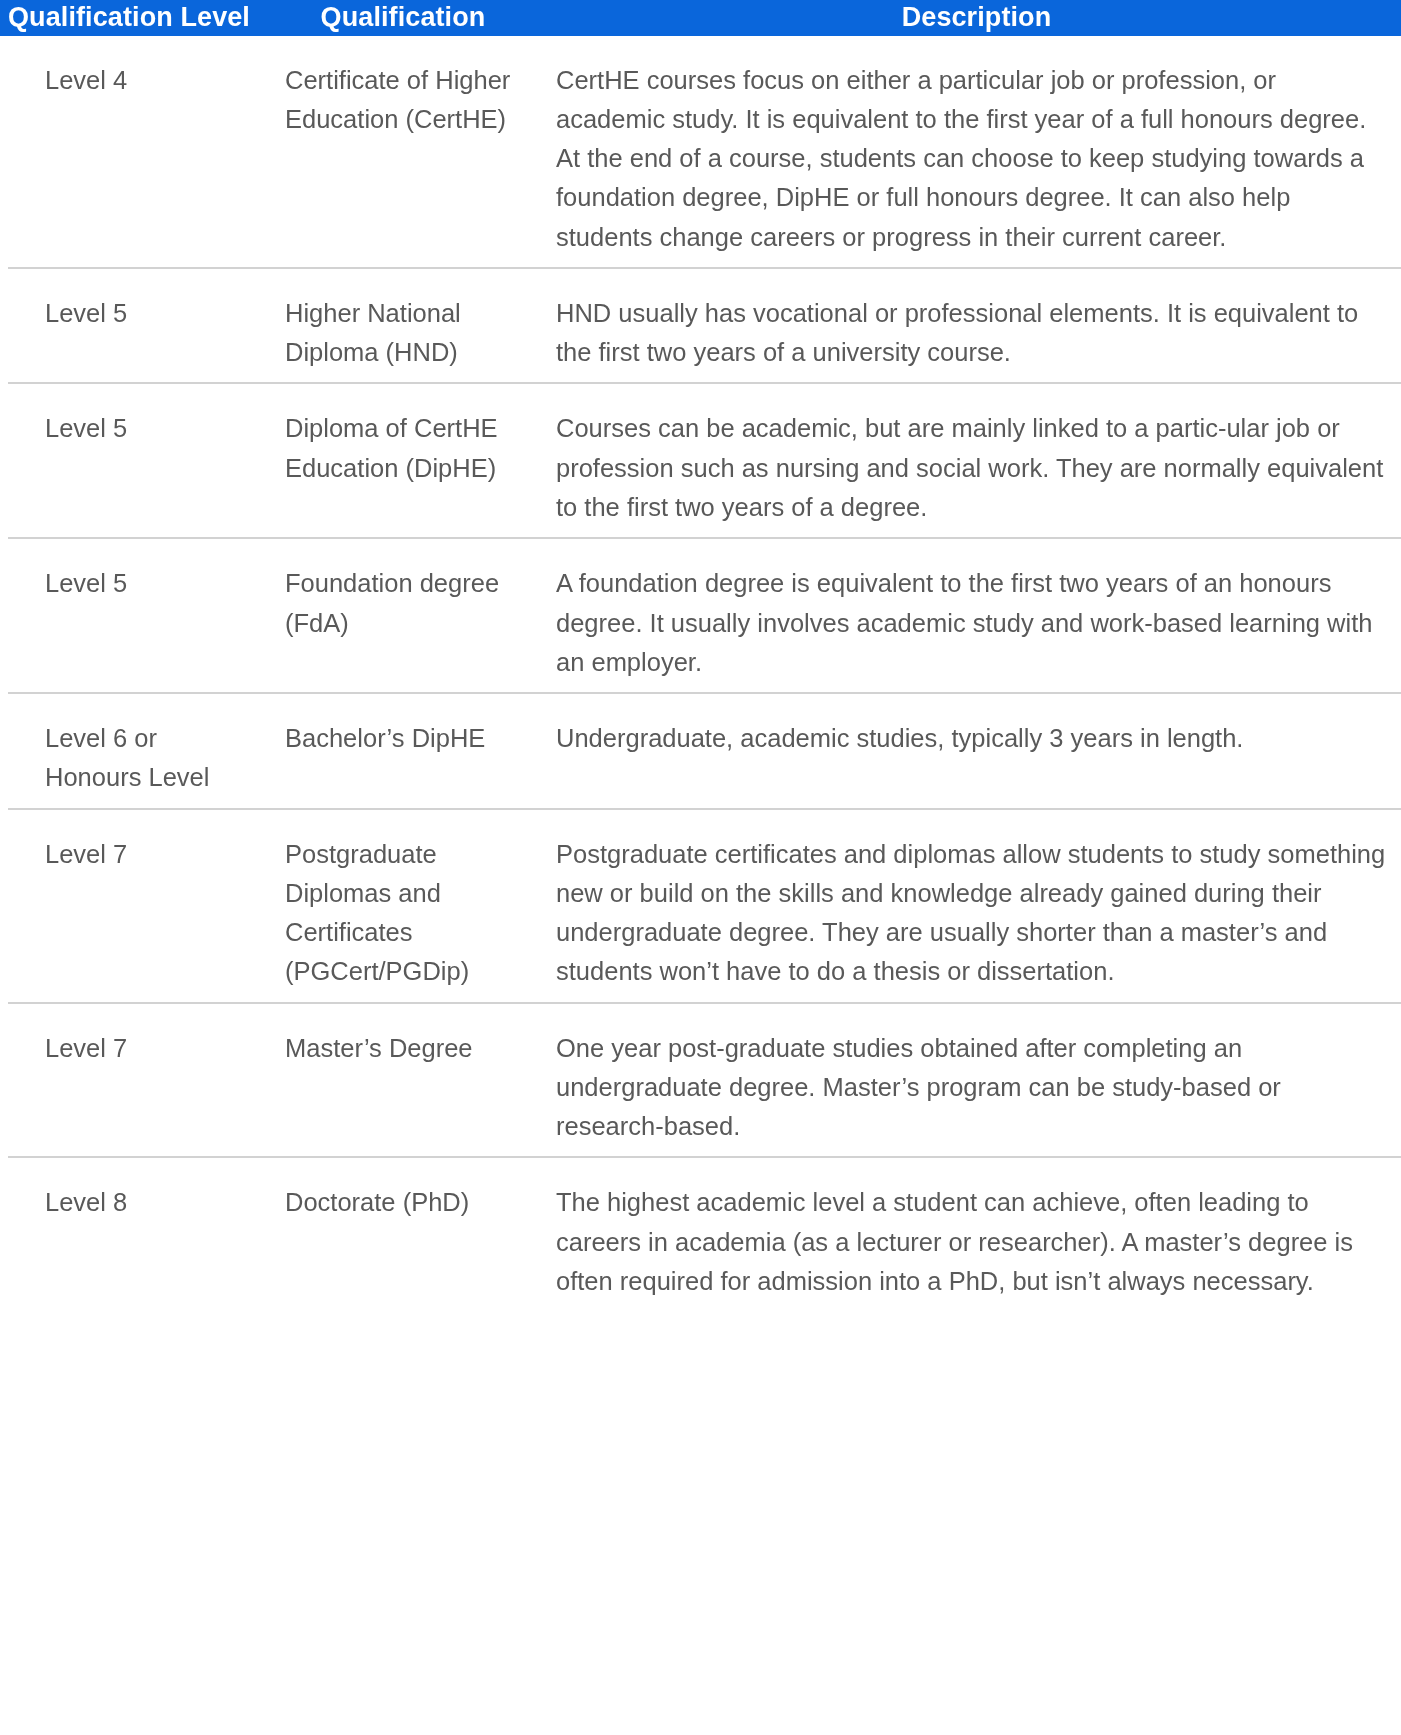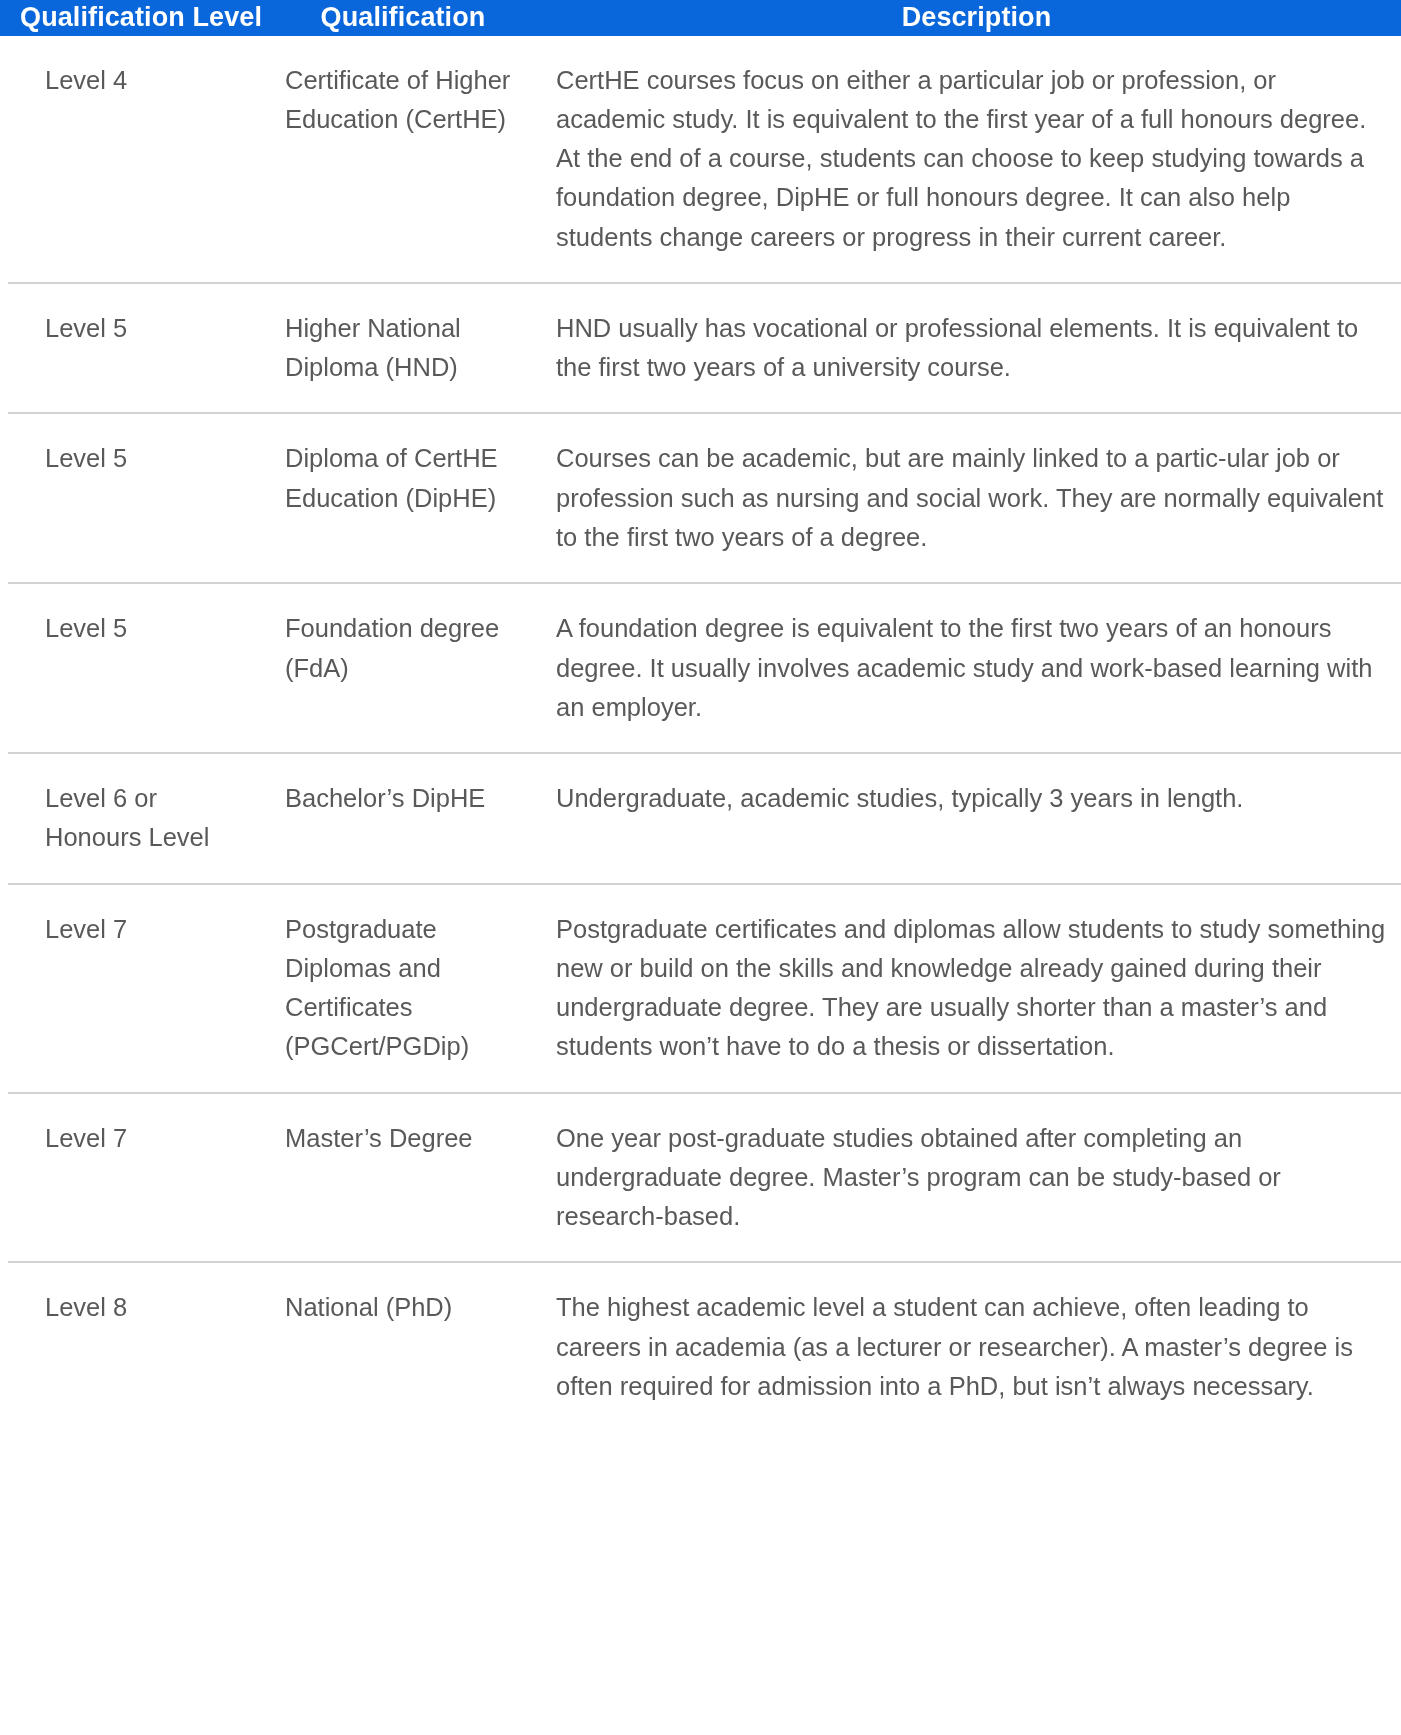--- a/index.html
+++ b/index.html
@@ -25,40 +25,40 @@
     color: #ffffff;
     font-size: 27px;
     font-weight: bold;
     line-height: 1.32;
     padding: 0;
     vertical-align: top;
     letter-spacing: 0.1px;
   }
   th.col-level {
     width: 254px;
-    text-align: right;
+    text-align: left;
     padding: 23px 14px 0 37px;
   }
   th.col-qual {
     width: 282px;
     text-align: center;
     padding: 23px 14px 0 23px;
   }
   th.col-desc {
     width: 865px;
     text-align: center;
     padding: 23px 130px 0 0;
   }
   .qual-table tbody td {
     color: #595959;
     font-size: 25.5px;
     line-height: 1.54;
     vertical-align: top;
     padding-top: 25px;
-    padding-bottom: 25px;
+    padding-bottom: 10px;
     border-bottom: 2px solid #d2d2d2;
     background: #ffffff;
   }
   .qual-table tbody tr:last-child td {
     border-bottom: none;
     margin-top: 9px;
   }
   td.c-level {
     padding-left: 37px;
     padding-right: 12px;
@@ -142,18 +142,18 @@
     <tr>
       <td class="edge-pad-left"></td>
       <td class="c-level">Level 7</td>
       <td class="c-qual">Master’s Degree</td>
       <td class="c-desc">One year post-graduate studies obtained after completing an undergraduate degree. Master’s program can be study-based or research-based.</td>
 
     </tr>
     <tr>
       <td class="edge-pad-left"></td>
       <td class="c-level">Level 8</td>
-      <td class="c-qual">National (PhD)</td>
+      <td class="c-qual">Doctorate (PhD)</td>
       <td class="c-desc">The highest academic level a student can achieve, often leading to careers in academia (as a lecturer or researcher). A master’s degree is often required for admission into a PhD, but isn’t always necessary.</td>
 
     </tr>
   </tbody>
 </table>
 
 </body></html>

